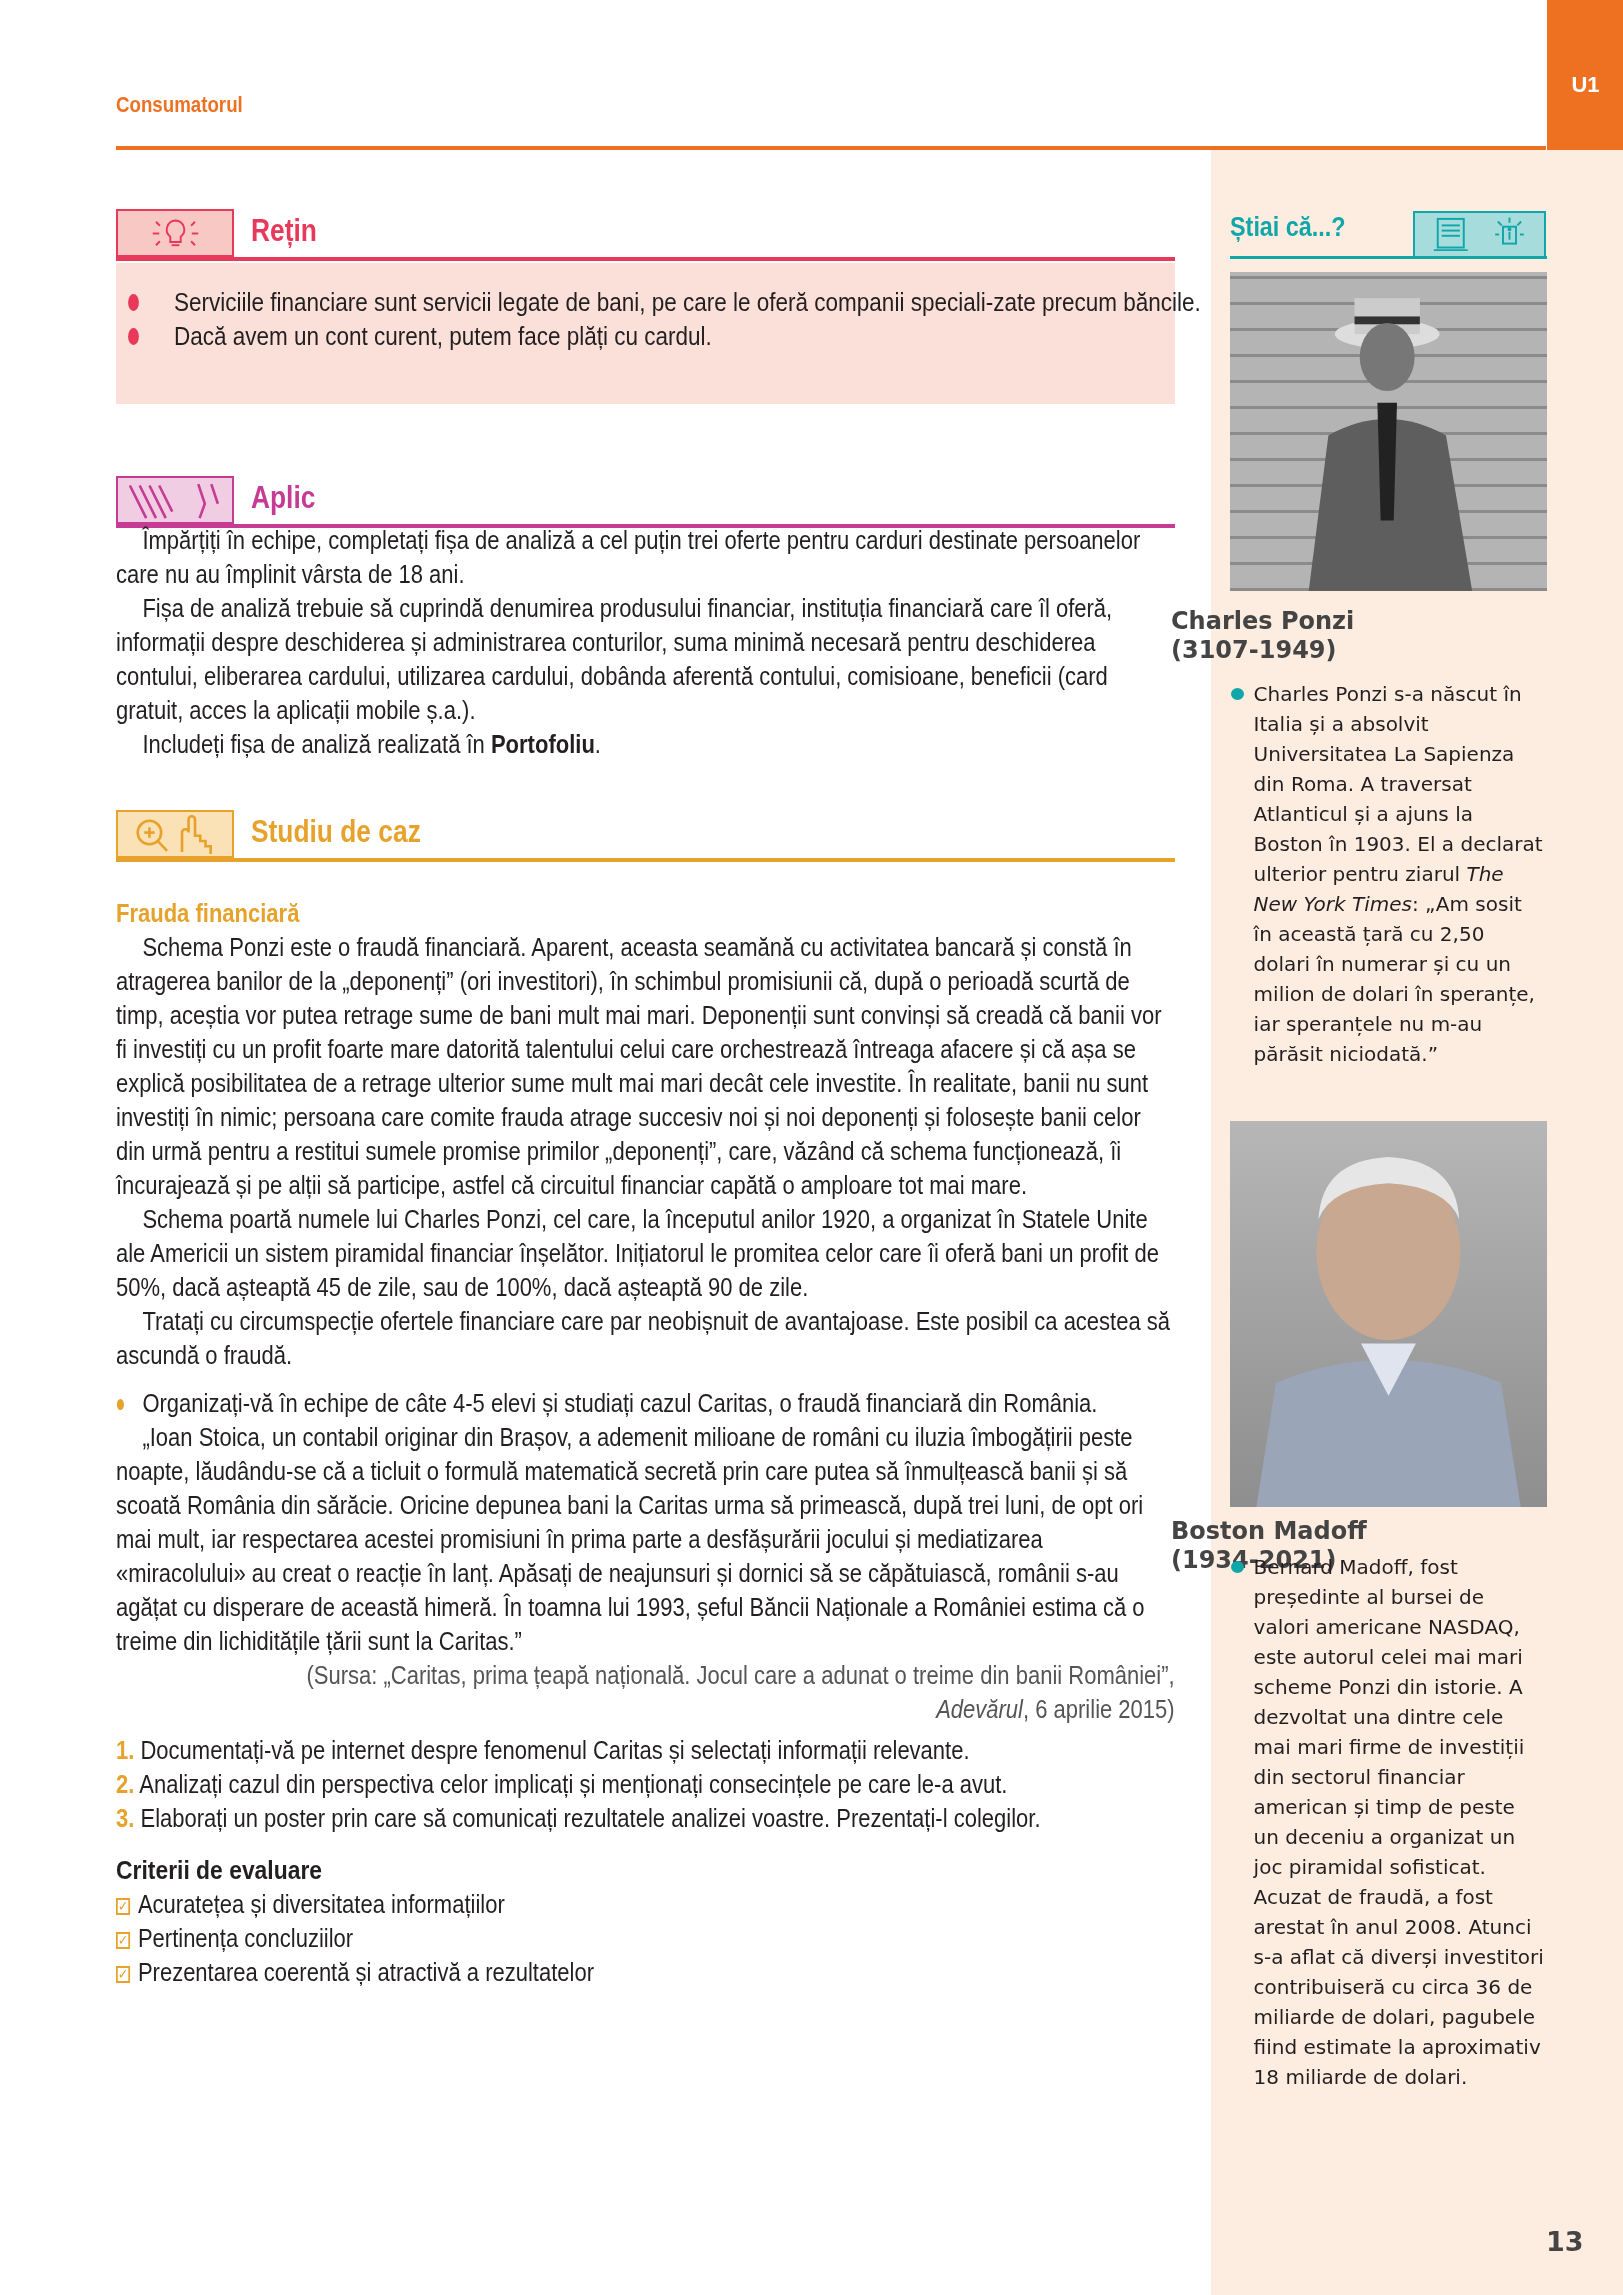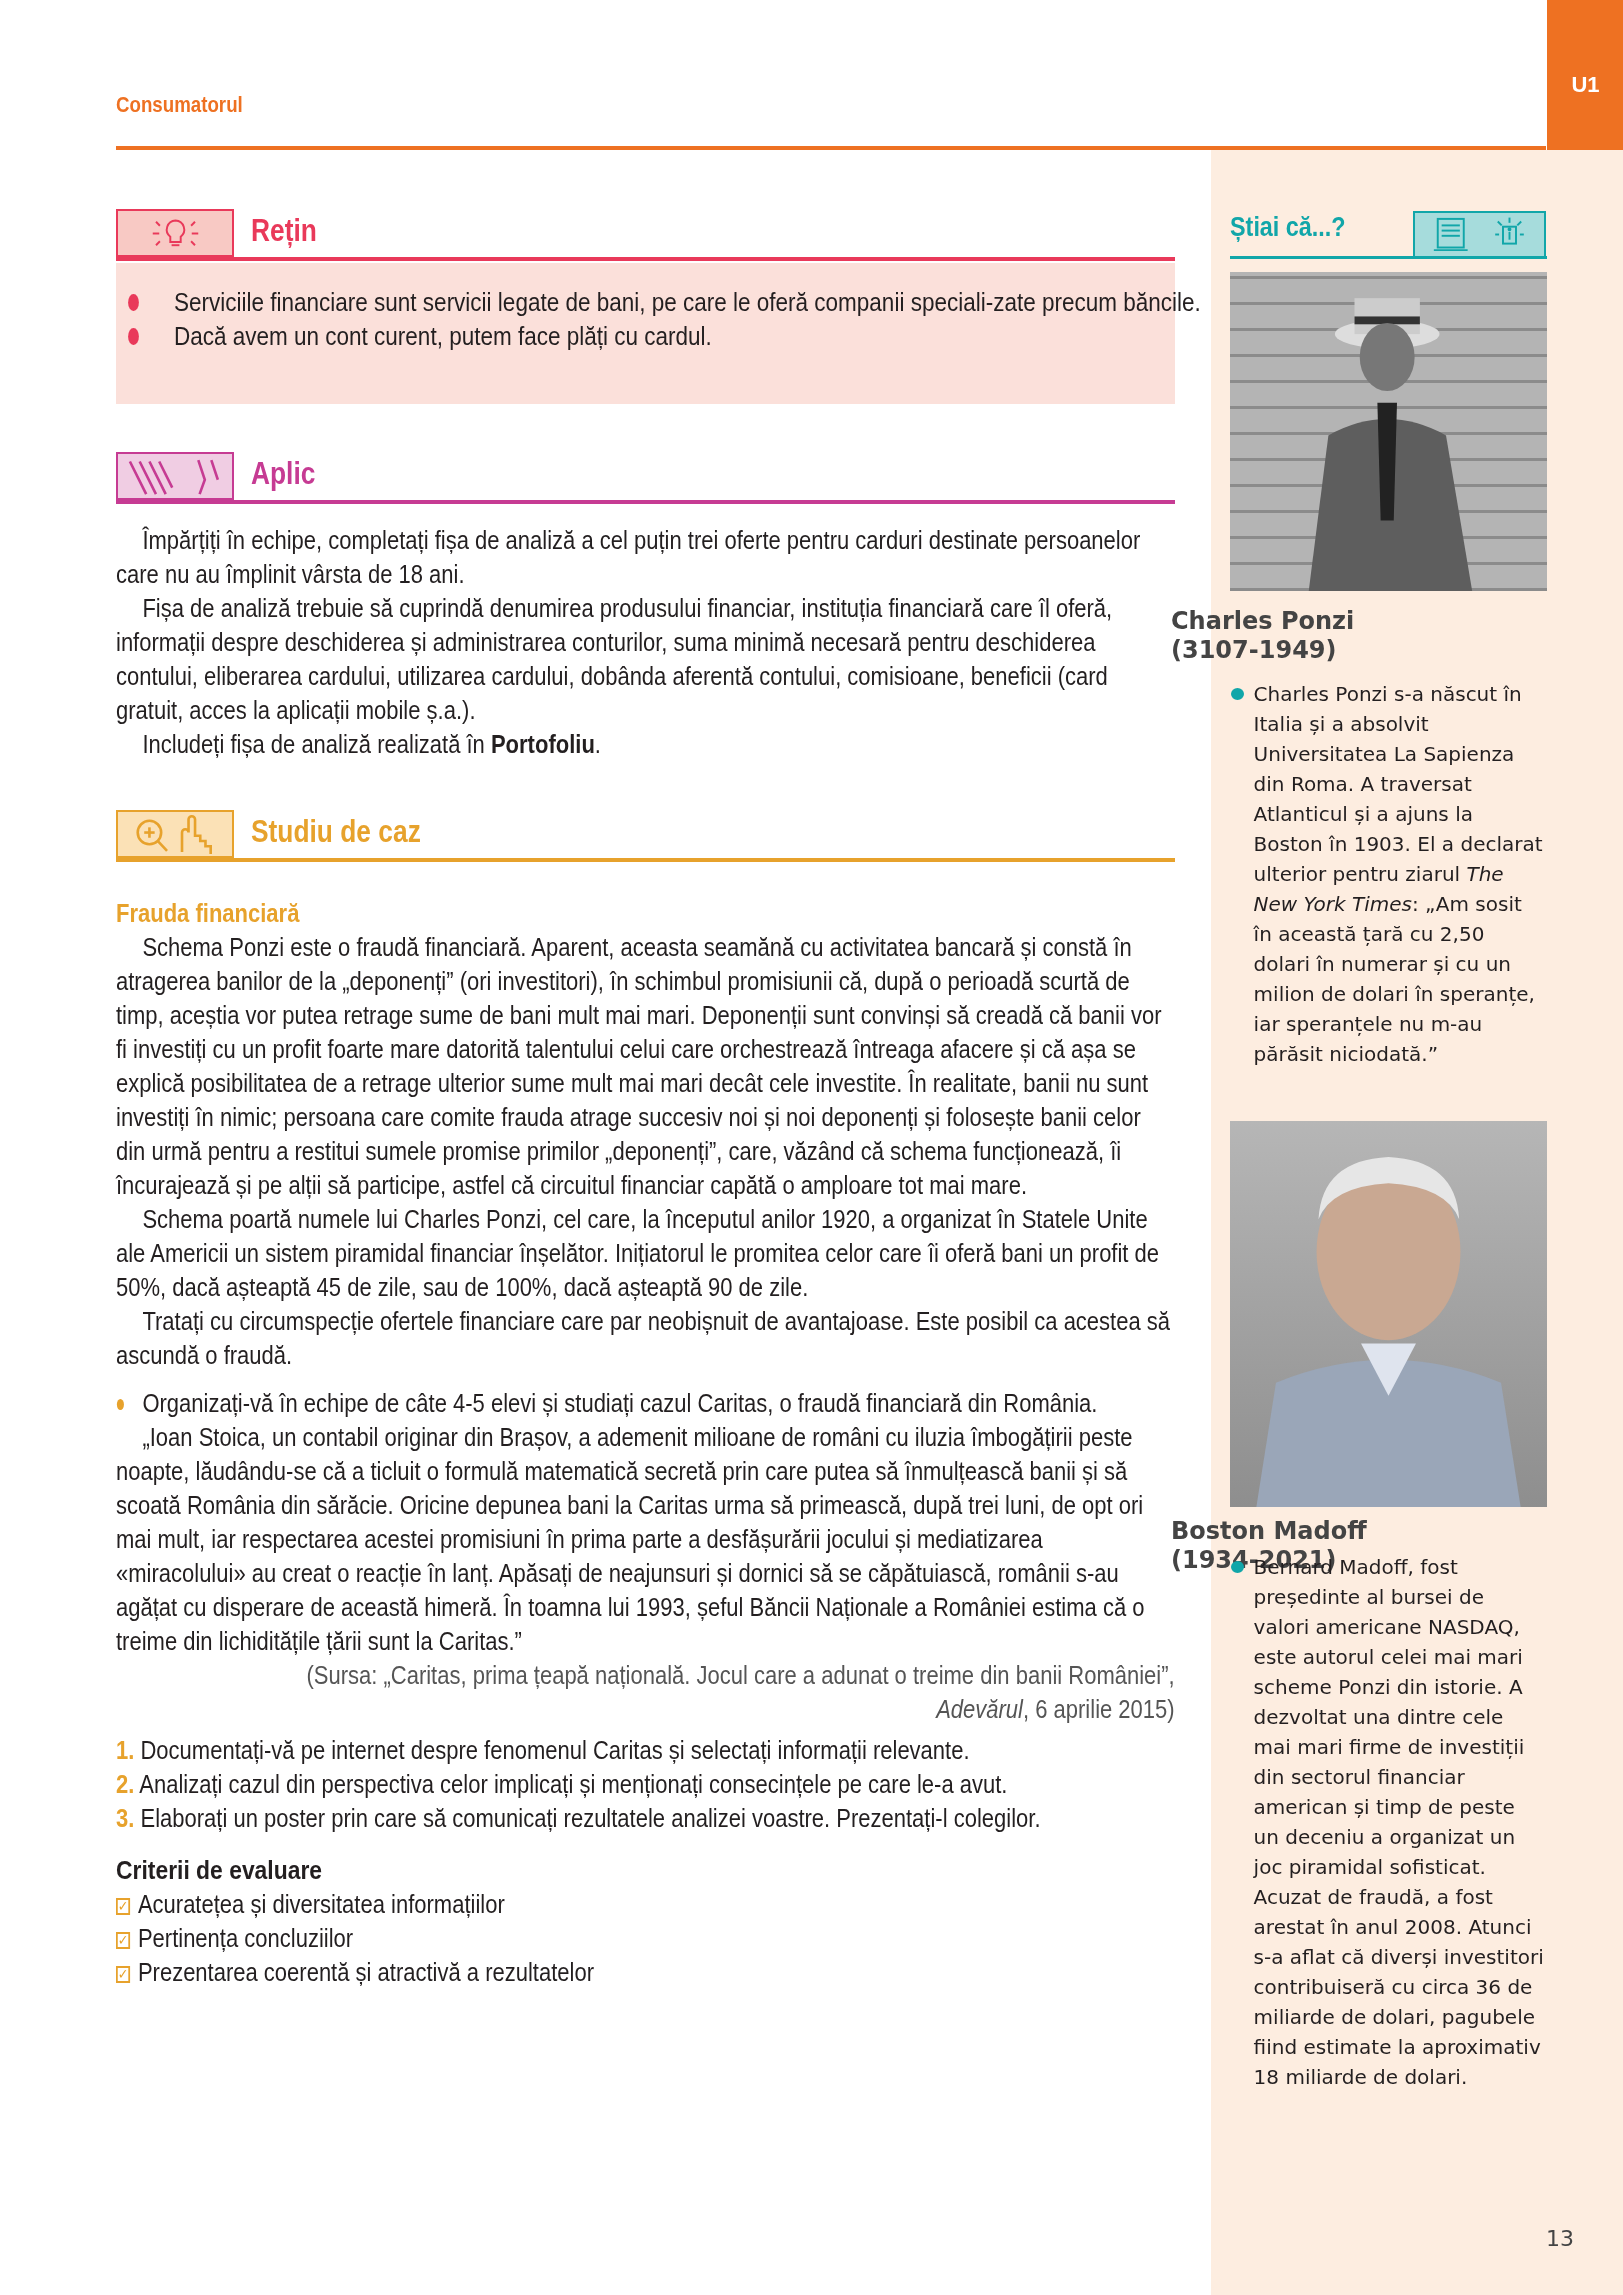--- a/index.html
+++ b/index.html
@@ -42,21 +42,21 @@
   
   .stiai-title{left:1230px;top:211px;font-size:27.5px;font-weight:bold;color:#11a6a9;transform:scaleX(0.85);transform-origin:left;}
   .stiai-icon{left:1413px;top:211px;width:133px;height:47px;background:#a6dcdc;border:2px solid #11a6a9;box-sizing:border-box;display:flex;align-items:center;justify-content:center;gap:13px;font-size:26px;color:#11a6a9;}
   .stiai-rule{left:1230px;top:256px;width:317px;height:3.3px;background:#11a6a9;}
   .photo{position:absolute;left:1230px;width:317px;overflow:hidden;}
   .photo-ponzi{top:272px;height:319px;background:repeating-linear-gradient(0deg,#8b8b8b 0 2.6px,#b4b4b4 2.6px 26px),#aaa;}
   .photo-madoff{top:1121px;height:386px;background:linear-gradient(180deg,#b6b6b6,#8e8e8e);}
   .person-name{left:1171px;font-family:"DejaVu Sans",sans-serif;font-weight:bold;font-size:24px;line-height:29px;color:#444;}
   .person-bio{left:1230px;width:314px;font-family:"DejaVu Sans",sans-serif;font-size:20px;line-height:30px;color:#231f20;padding-left:23.6px;box-sizing:border-box;}
   .person-bio .dot{position:absolute;left:1.3px;top:9.2px;width:13px;height:11.8px;border-radius:50%;background:#11a6a9;}
-  .page-num{left:1546px;top:2226px;font-family:"DejaVu Sans",sans-serif;font-size:22px;color:#444;}
+  .page-num{left:1546px;top:2226px;font-family:"DejaVu Sans",sans-serif;font-size:27px;color:#444;font-weight:bold;}
   i{font-style:italic;}
 </style>
 </head>
 <body>
 
 <div class="abs sidebar-bg"></div>
 <div class="abs header-title">Consumatorul</div>
 <div class="abs header-rule"></div>
 <div class="abs unit-tab">
     <span>U1</span>
@@ -80,21 +80,21 @@
   <div class="sec-title">Rețin</div>
   <div class="sec-rule"></div>
 </div>
 <div class="abs retin-box">
   <ul>
     <li><span class="dot"></span><span>Serviciile financiare sunt servicii legate de bani, pe care le oferă companii speciali-zate precum băncile.</span></li>
     <li><span class="dot"></span><span>Dacă avem un cont curent, putem face plăți cu cardul.</span></li>
   </ul>
 </div>
 
-<div class="sec-head aplic" style="top:452px;">
+<div class="sec-head aplic" style="top:476px;">
   <div class="sec-icon">
     <svg width="111" height="43" viewBox="0 0 170 66">
         <g fill="none" stroke="#c63b93" stroke-width="4">
           <path d="M15 10l25 50M30 10l25 50M45 10l25 50M60 10l20 40"></path>
           <path d="M120 8l10 30-8 22M140 8l10 30"></path>
         </g>
       </svg>
   </div>
   <div class="sec-title">Aplic</div>
   <div class="sec-rule"></div>

